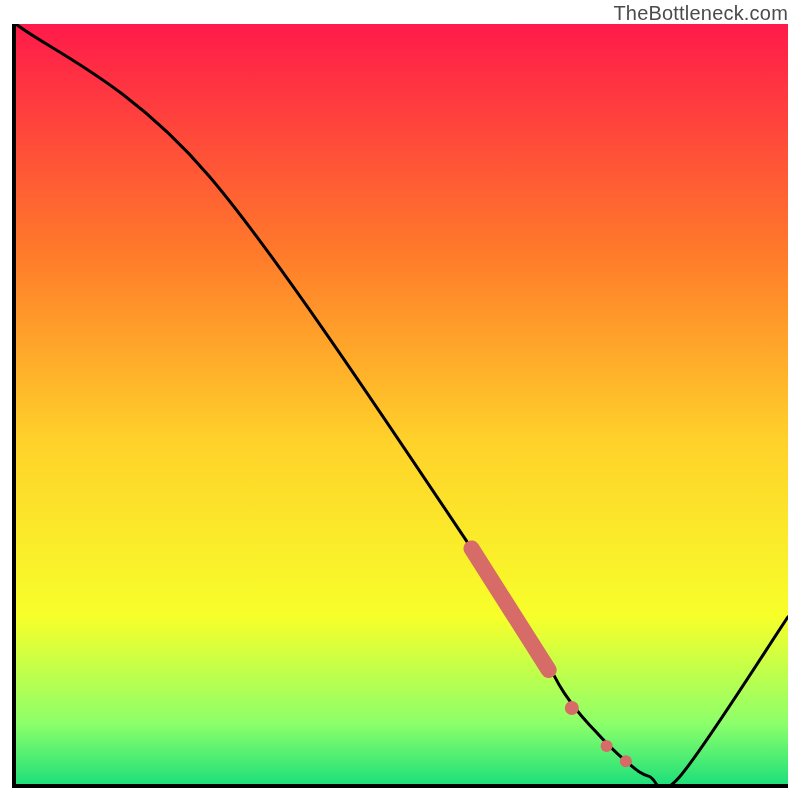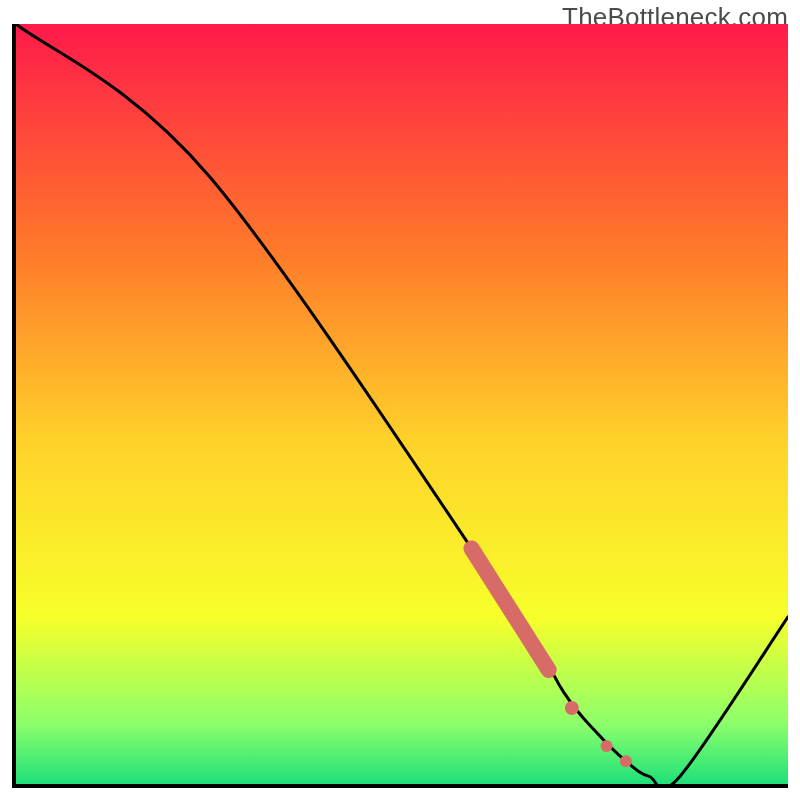--- a/index.html
+++ b/index.html
@@ -24,21 +24,21 @@
     height: 764px;
     box-sizing: border-box;
     border-left: 4px solid #000;
     border-bottom: 4px solid #000;
     overflow: hidden;
   }
   .watermark {
     position: absolute;
     top: 2px;
     right: 12px;
-    font-size: 26px;
+    font-size: 20px;
     font-weight: 400;
     color: #4b4b4b;
     letter-spacing: 0.2px;
     user-select: none;
   }
   svg {
     display: block;
   }
 </style>
 </head>

